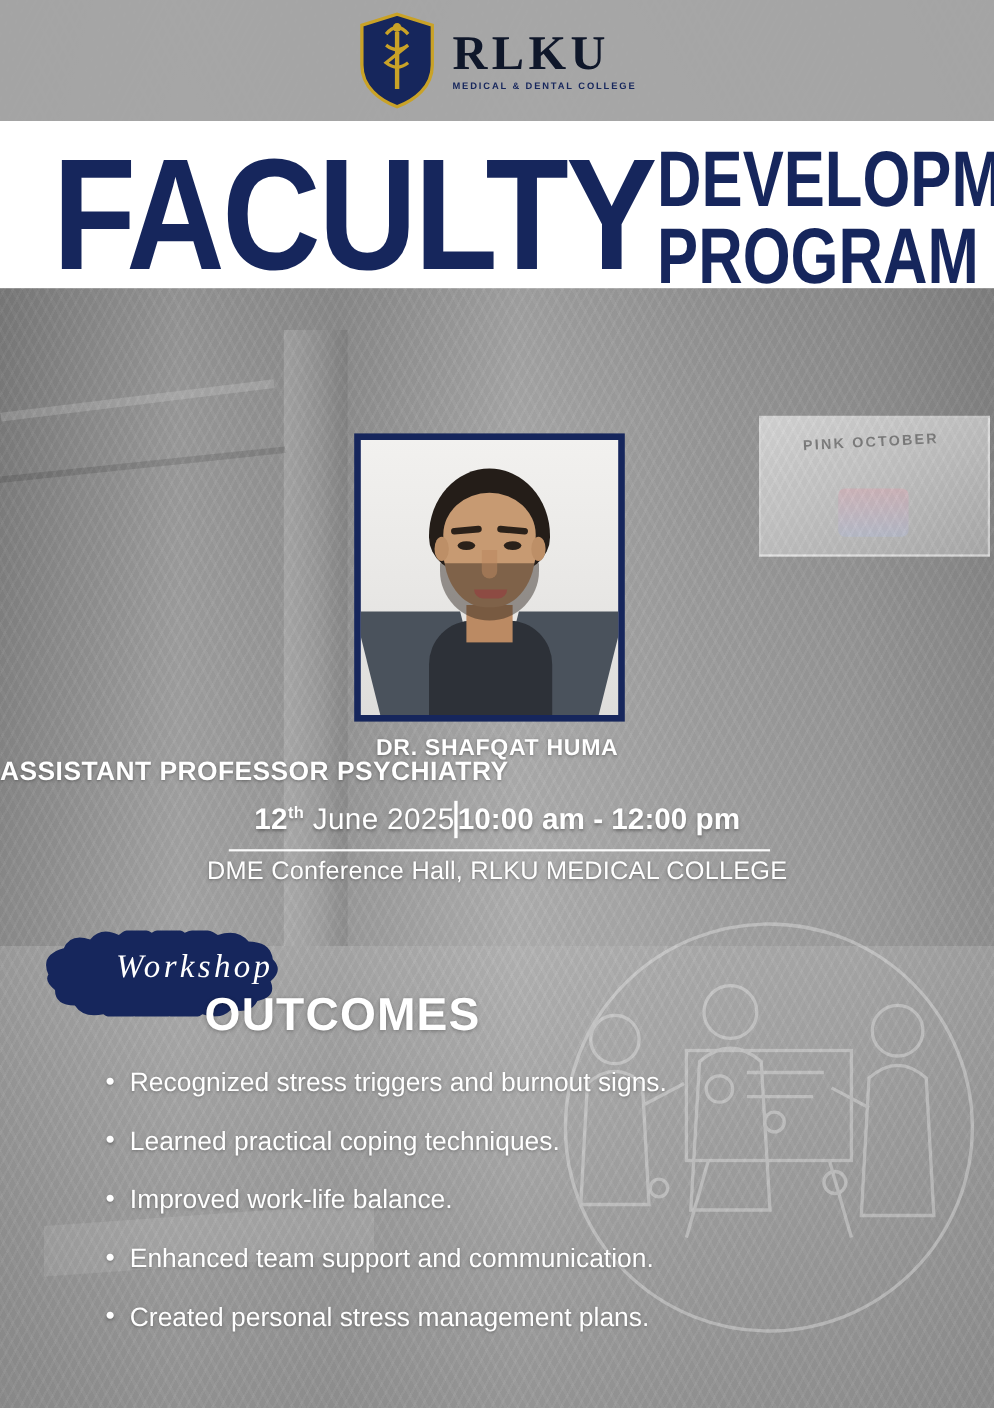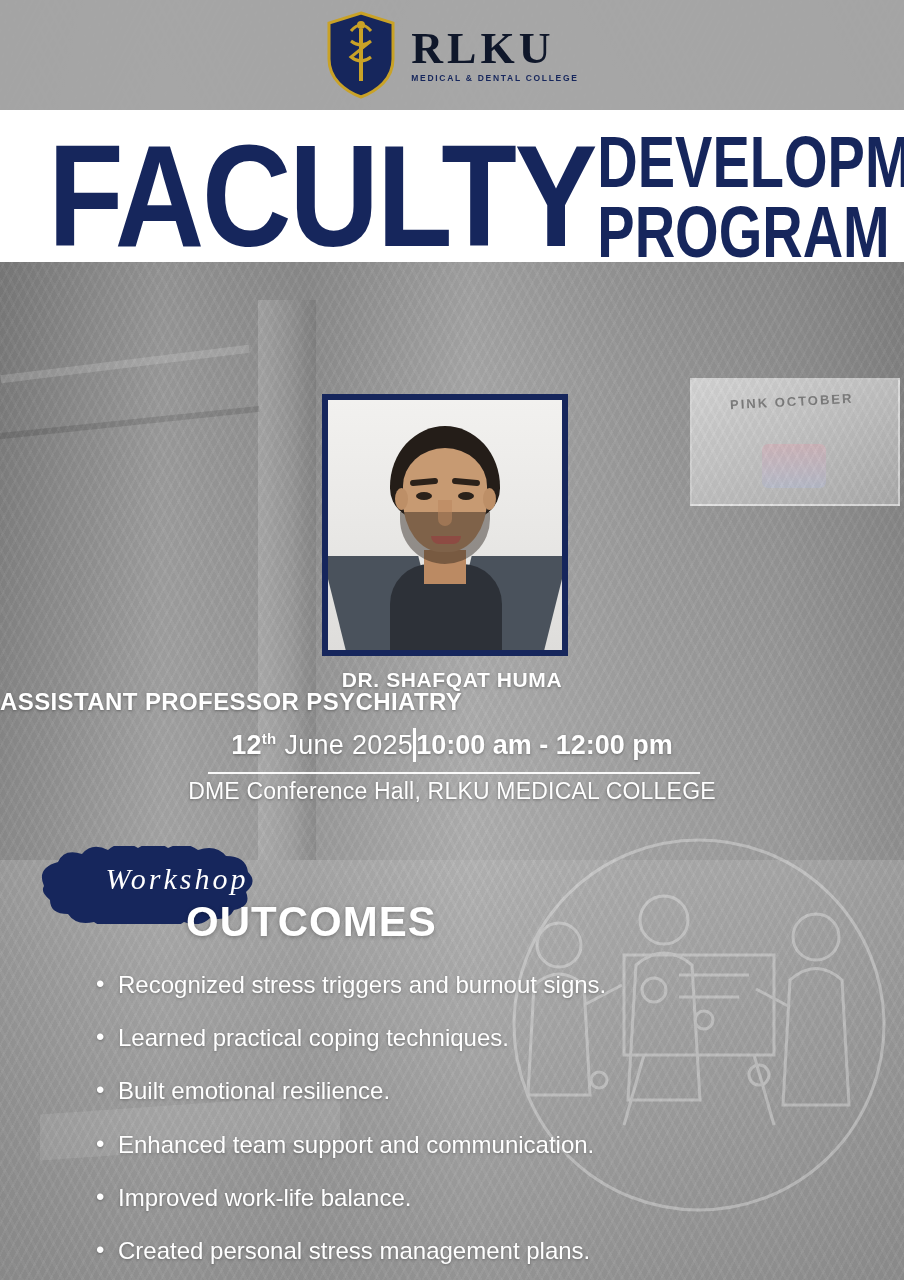--- a/index.html
+++ b/index.html
@@ -470,19 +470,18 @@
 
   <svg class="workshop-blob" viewBox="0 0 300 78">
     <path d="M16 40 q-8 -18 14 -24 q6 -14 24 -8 q10 -12 26 -4 q14 -12 30 -2 q16 -10 30 0 q16 -8 30 2 q18 -6 28 6 q20 0 22 16 q10 10 -2 20 q6 14 -12 18 q-6 12 -24 8 q-10 10 -26 4 q-14 10 -30 2 q-16 8 -32 0 q-14 8 -28 -2 q-18 4 -26 -8 q-18 0 -18 -14 q-10 -8 -6 -14 z" fill="#16265c"></path>
   </svg>
   <div class="workshop-word">Workshop</div>
   <div class="outcomes-word">OUTCOMES</div>
 
   <ul class="outcomes-list">
     <li>Recognized stress triggers and burnout signs.</li>
     <li>Learned practical coping techniques.</li>
-    <li>Built emotional resilience.</li>
+    <li>Improved work-life balance.</li>
     <li>Enhanced team support and communication.</li>
-    <li>Improved work-life balance.</li>
     <li>Created personal stress management plans.</li>
   </ul>
 
 </div>
 
 </body></html>

